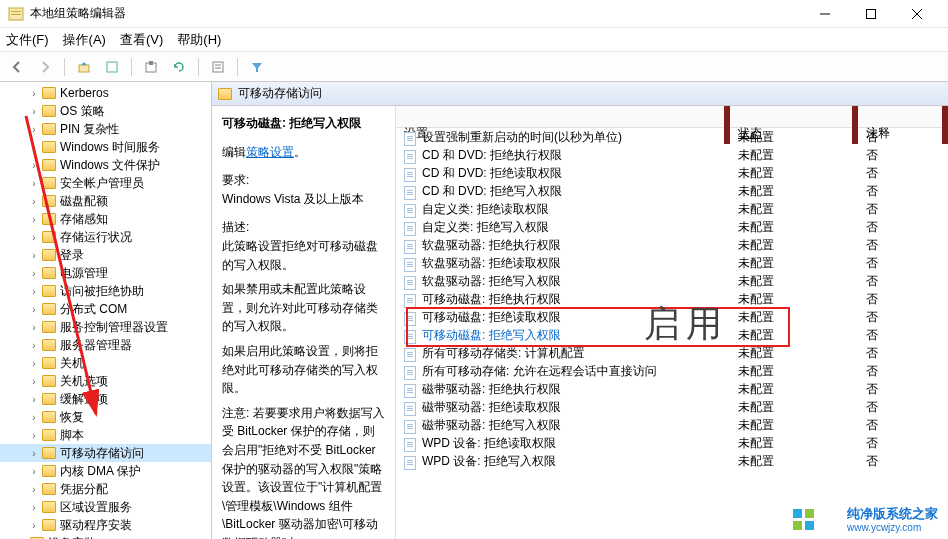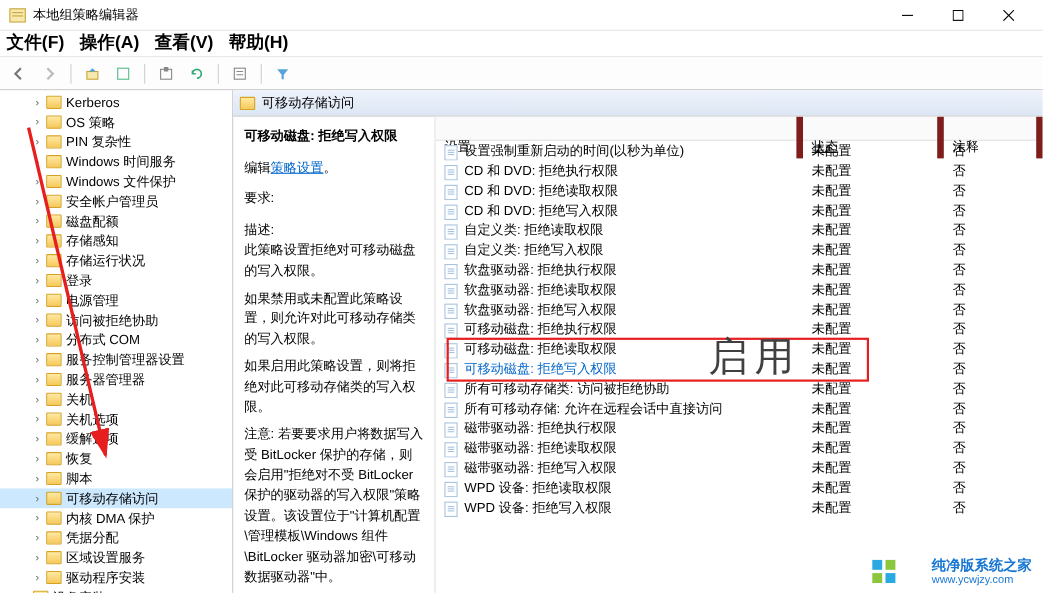--- a/index.html
+++ b/index.html
@@ -6,21 +6,21 @@
 body { width: 948px; height: 539px; background: #fff; font-size: 12px; color: #000; overflow: hidden; position: relative; }
 
 .title-bar { height: 28px; display: flex; align-items: center; padding: 0 8px; border-bottom: 1px solid #e5e5e5; }
 .title-bar .icon-app { width: 16px; height: 16px; margin-right: 6px; }
 .title-bar .title { flex: 1; font-size: 12px; }
 .win-controls { display: flex; gap: 0; }
 .win-btn { width: 46px; height: 28px; display: flex; align-items: center; justify-content: center; cursor: pointer; }
 .win-btn svg { width: 10px; height: 10px; }
 
 .menu-bar { height: 24px; display: flex; align-items: center; padding: 0 6px; gap: 14px; border-bottom: 1px solid #e5e5e5; }
-.menu-bar span { font-size: 16px; cursor: pointer; font-weight: bold; }
+.menu-bar span { font-size: 13px; cursor: pointer; }
 
 .tool-bar { height: 30px; display: flex; align-items: center; padding: 0 6px; gap: 6px; border-bottom: 1px solid #ccc; background:#fdfdfd;}
 .tool-btn { width: 22px; height: 22px; display:flex; align-items:center; justify-content:center; border:1px solid transparent; cursor:pointer;}
 .tool-sep { width:1px; height:18px; background:#d0d0d0; margin:0 2px;}
 
 .main { display:flex; height: calc(539px - 28px - 24px - 30px); }
 
 .tree-pane { width: 212px; border-right:1px solid #ccc; overflow: hidden; padding-top:2px;}
 .tree-item { display:flex; align-items:center; height:18px; padding-left: 42px; cursor:pointer; white-space:nowrap; position:relative;}
 .tree-item.l2 { padding-left:30px;}
@@ -289,20 +289,21 @@
   <div class="right-pane">
     <div class="right-head">
       <span class="folder-ico"></span>
       <span>可移动存储访问</span>
     </div>
     <div class="right-body">
       <div class="desc-pane">
         <div class="t1">可移动磁盘: 拒绝写入权限</div>
         <div><span>编辑</span><a>策略设置</a>。</div>
         <div class="lbl">要求:</div>
+        <div>Windows Vista 及以上版本</div>
         <div class="lbl">描述:</div>
         <div>此策略设置拒绝对可移动磁盘的写入权限。</div>
         <p>如果禁用或未配置此策略设置，则允许对此可移动存储类的写入权限。</p>
         <p>如果启用此策略设置，则将拒绝对此可移动存储类的写入权限。</p>
         <p>注意: 若要要求用户将数据写入受 BitLocker 保护的存储，则会启用"拒绝对不受 BitLocker 保护的驱动器的写入权限"策略设置。该设置位于"计算机配置\管理模板\Windows 组件\BitLocker 驱动器加密\可移动数据驱动器"中。</p>
       </div>
       <div class="list-pane">
         <div class="list-head">
           <div class="col col-s">设置</div>
           <div class="col col-st">状态</div>
@@ -401,21 +402,21 @@
               <div class="cell cell-s">
                 <span class="doc-ico"></span>
                 <span class="txt">可移动磁盘: 拒绝写入权限</span>
               </div>
               <div class="cell cell-st">未配置</div>
               <div class="cell cell-c">否</div>
             </div>
             <div class="list-row">
               <div class="cell cell-s">
                 <span class="doc-ico"></span>
-                <span class="txt">所有可移动存储类: 访问被拒绝协助</span>
+                <span class="txt">所有可移动存储类: 计算机配置</span>
               </div>
               <div class="cell cell-st">未配置</div>
               <div class="cell cell-c">否</div>
             </div>
             <div class="list-row">
               <div class="cell cell-s">
                 <span class="doc-ico"></span>
                 <span class="txt">所有可移动存储: 允许在远程会话中直接访问</span>
               </div>
               <div class="cell cell-st">未配置</div>

